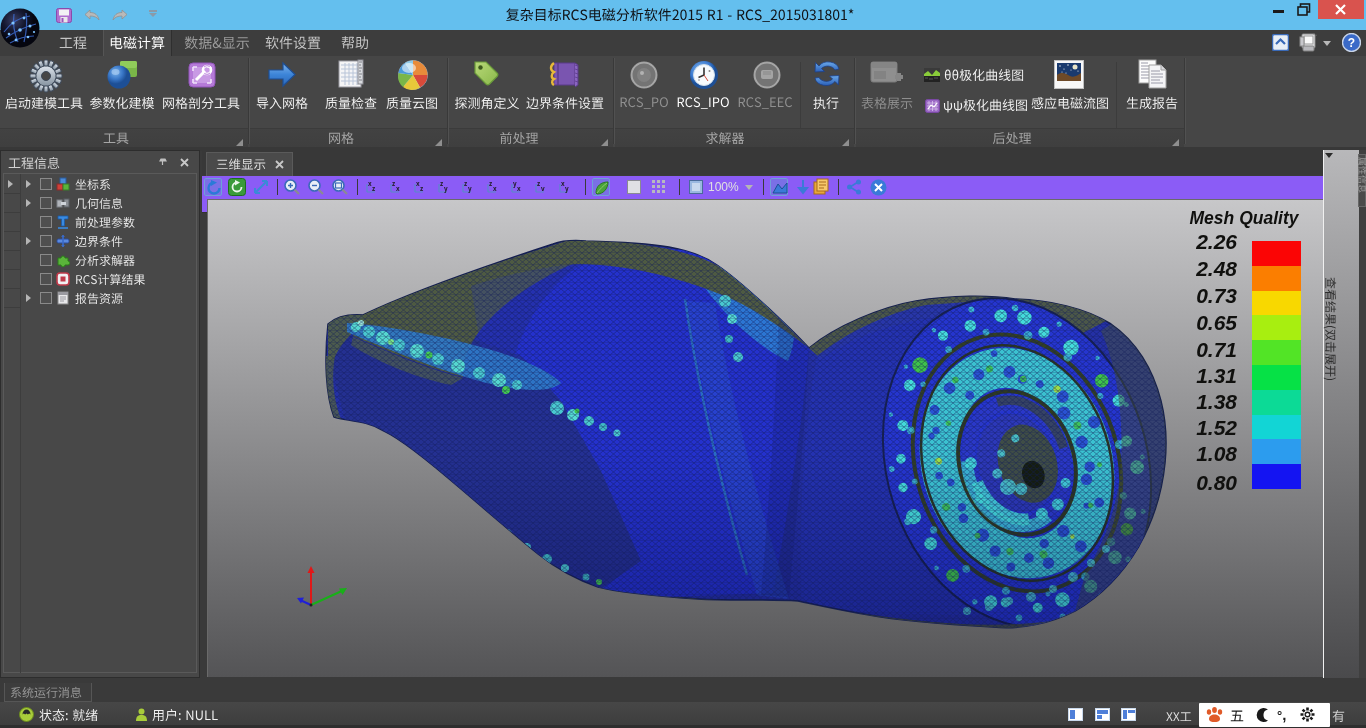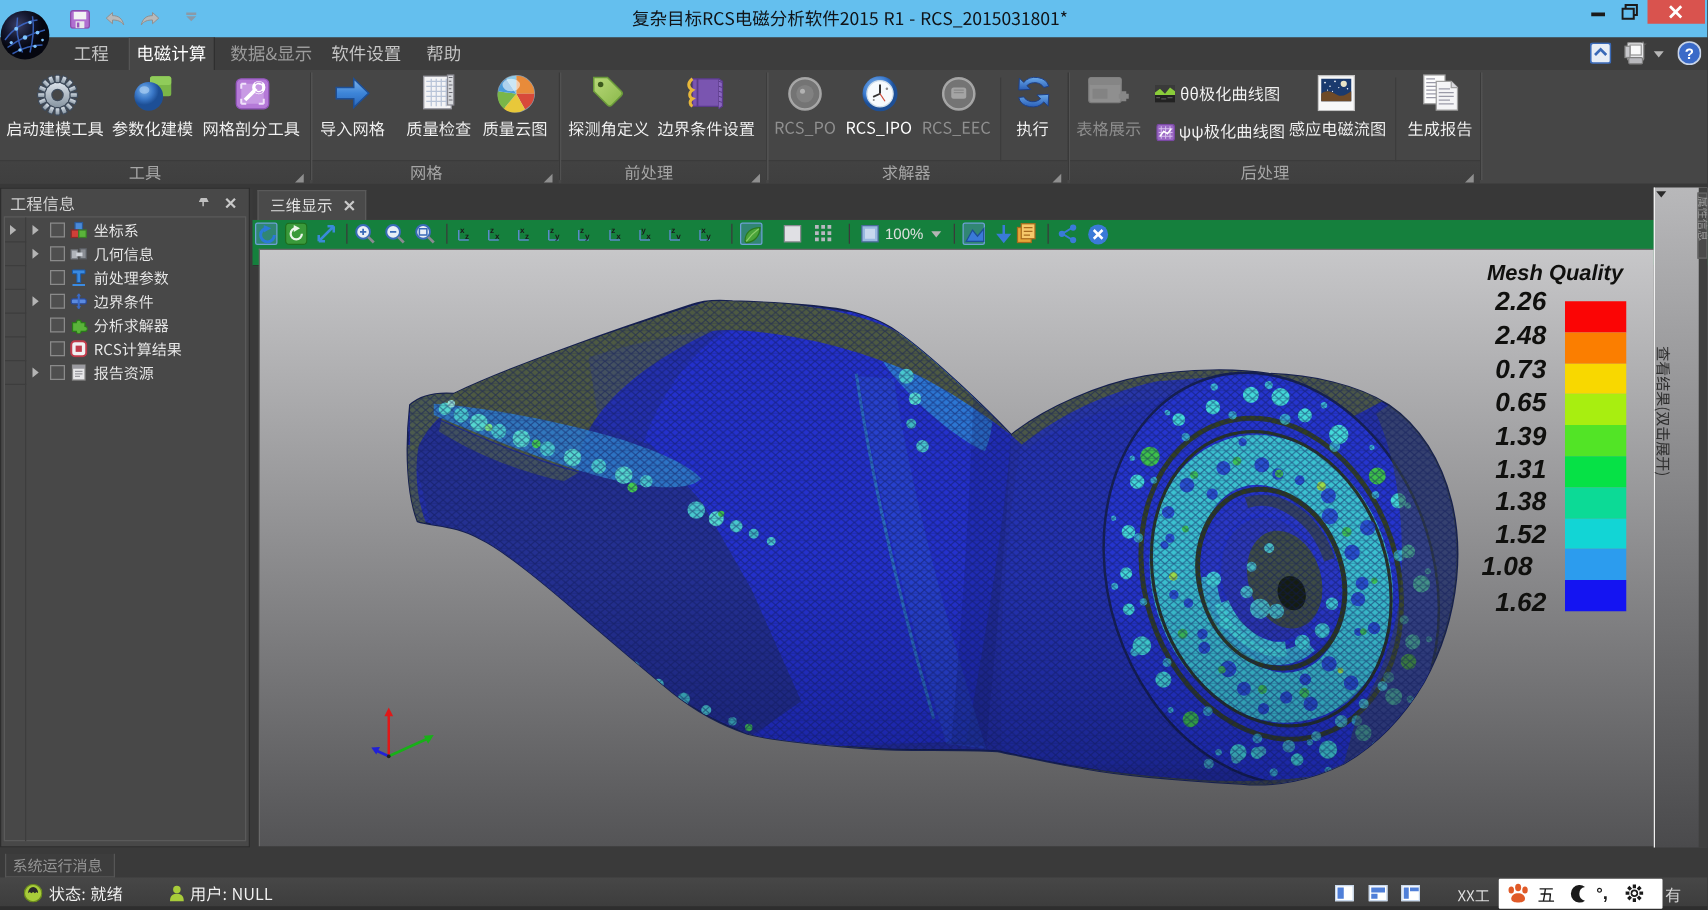--- a/index.html
+++ b/index.html
@@ -17,21 +17,21 @@
 #lpanel{position:absolute;left:0;top:150px;width:200px;height:528px;background:#484848;border:1px solid #2d2d2d}
 #lpanel .inner{position:absolute;left:2px;top:22px;width:194px;height:500px;border:1px solid #5a5a5a;background:#484848}
 #lgutter{position:absolute;left:0px;top:0px;width:17px;height:499px;border-right:1px solid #3d3d3d}
 .gline{position:absolute;left:0;width:17px;height:1px;background:#3d3d3d}
 .chk{position:absolute;width:12px;height:12px;background:#4f4f4f;border:1px solid #8a8a8a}
 .tri-r{width:0;height:0;border-top:4px solid transparent;border-bottom:4px solid transparent;border-left:5px solid #b5b5b5}
 .tri-d{width:0;height:0;border-left:4px solid transparent;border-right:4px solid transparent;border-top:5px solid #b5b5b5}
 
 #tabbar{position:absolute;left:202px;top:150px;width:1164px;height:25px;background:#383838}
 #vtab{position:absolute;left:206px;top:152px;width:87px;height:24px;background:#4a4a4a;border:1px solid #5a5a5a;border-bottom:none}
-#vtoolbar{position:absolute;left:202px;top:176px;width:1164px;height:37px;background:#15803d;border-bottom:1px solid #323232}
+#vtoolbar{position:absolute;left:202px;top:176px;width:1164px;height:37px;background:#8b5cf6;border-bottom:1px solid #323232}
 .ticon{position:absolute;top:2px;width:18px;height:18px}
 .tsel{border:1px solid #6fa0d8;background:rgba(95,145,205,0.38);border-radius:2px}
 .tsep{position:absolute;top:3px;width:1px;height:16px;background:#3a3a3a}
 #canvas{position:absolute;left:207px;top:199px;width:1116px;height:478px;background:linear-gradient(#c7c7c9,#545456);border-left:1px solid #6a6a6a;border-top:1px solid #6a6a6a}
 #rrail{position:absolute;left:1323px;top:150px;width:43px;height:528px;background:linear-gradient(#b8b8ba,#4a4a4c)}
 #rrail .wline{position:absolute;left:0;top:0;width:1px;height:528px;background:#f0f0f0}
 #redge{position:absolute;left:1359px;top:150px;width:7px;height:528px;background:#3f3f3f}
 #rsmalltab{position:absolute;left:1358px;top:154px;width:8px;height:53px;background:#4a4a4a;border:1px solid #666}
 
 #colorbar{position:absolute;left:122px;top:33px;width:49px;height:248px}
@@ -759,26 +759,26 @@
       <div style="background:#0cda96"></div>
       <div style="background:#12d5d5"></div>
       <div style="background:#2c9cee"></div>
       <div style="background:#1414f2"></div>
  </div>
  <div id="legnums" style="position:absolute;left:0;top:0;width:107px;text-align:right;font-weight:bold;font-style:italic;font-size:21px;color:#10100e">
   <div style="position:absolute;right:0;top:22px">2.26</div>
   <div style="position:absolute;right:0;top:49px">2.48</div>
   <div style="position:absolute;right:0;top:76px">0.73</div>
   <div style="position:absolute;right:0;top:103px">0.65</div>
-  <div style="position:absolute;right:0;top:130px">1.39</div>
+  <div style="position:absolute;right:0;top:130px">0.71</div>
   <div style="position:absolute;right:0;top:156px">1.31</div>
   <div style="position:absolute;right:0;top:182px">1.38</div>
   <div style="position:absolute;right:0;top:208px">1.52</div>
-  <div style="position:absolute;right:11px;top:234px">1.08</div>
-  <div style="position:absolute;right:0;top:263px">1.62</div>
+  <div style="position:absolute;right:0;top:234px">1.08</div>
+  <div style="position:absolute;right:0;top:263px">0.80</div>
  </div>
 </div>
 <div id="rrail">
     <div class="wline"></div>
   </div>
 <div id="redge"></div>
 <div id="rsmalltab"></div>
 <div style="position:absolute;left:1325px;top:153px;width:0;height:0;border-left:4px solid transparent;border-right:4px solid transparent;border-top:5px solid #2a2a2a"></div>
 <div id="btab"></div>
 <div id="statusbar">

